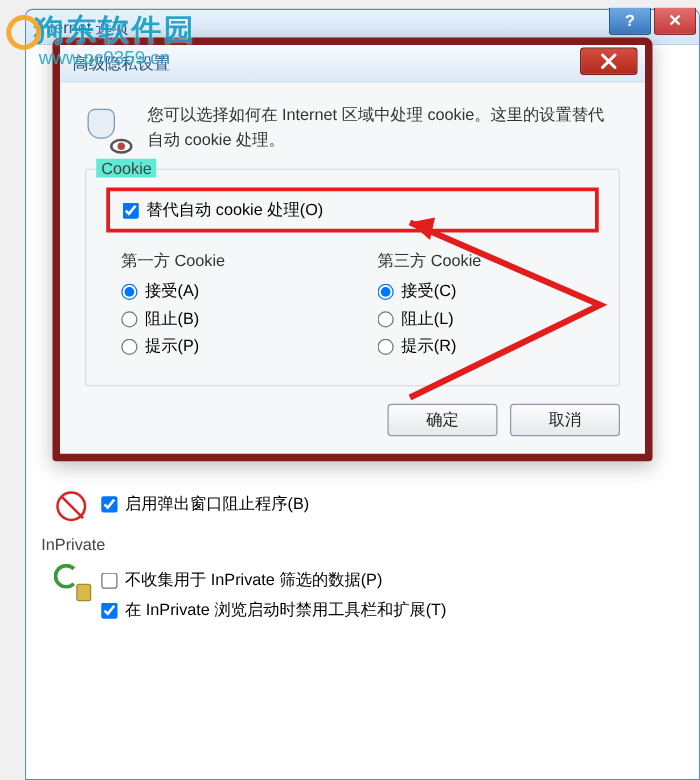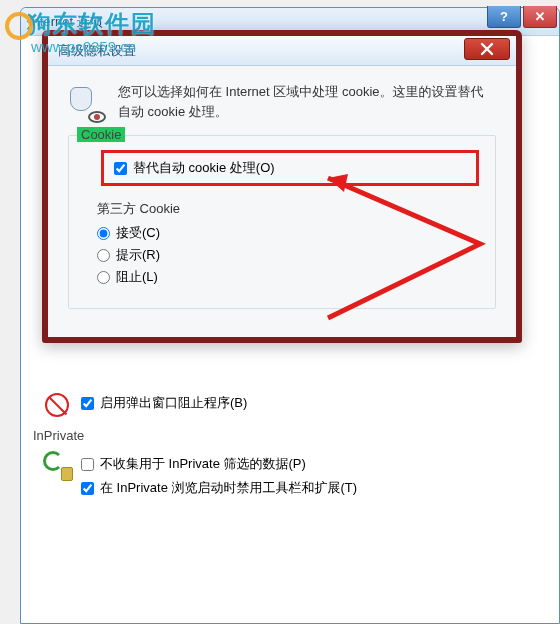--- a/index.html
+++ b/index.html
@@ -121,25 +121,25 @@
     }
     .intro-text { color: #333; line-height: 1.5; }
 
     .groupbox {
       border: 1px solid #d6dde4; border-radius: 2px;
       margin-bottom: 14px; padding: 14px 16px 16px 16px;
       position: relative;
     }
     .groupbox-title {
       position: absolute; top: -9px; left: 8px;
-      background: #22c55e; padding: 0 4px; color: #444;
+      background: #5eead4; padding: 0 4px; color: #444;
     }
     .highlight-box {
       border: 3px solid #e31c1c;
-      padding: 6px 10px; margin: 0 0 12px 16px;
+      padding: 6px 10px; margin: 0 0 12px 0;
     }
     .override-row { display: flex; align-items: center; }
     .override-row input { margin-right: 6px; }
     .cookie-cols { display: flex; gap: 40px; padding: 2px 12px; }
     .col { flex: 1; }
     .col-title { margin-bottom: 6px; color: #333; }
     .radio-row { display: flex; align-items: center; margin: 4px 0; }
     .radio-row input { margin-right: 6px; }
 
     .btn-row { display: flex; justify-content: flex-end; gap: 10px; margin-top: 2px; }
@@ -233,38 +233,57 @@
 
       <div class="highlight-box">
         <label class="override-row">
           <input type="checkbox" checked="" style="">
           <span>替代自动 cookie 处理(O)</span>
         </label>
       </div>
 
       <div class="cookie-cols">
         <div class="col">
+          <div class="col-title">第一方 Cookie</div>
+          <label class="radio-row">
+            <input type="radio" name="fp" checked="" style="">
+            <span>接受(A)</span>
+          </label>
+          <label class="radio-row">
+            <input type="radio" name="fp" style="">
+            <span>阻止(B)</span>
+          </label>
+          <label class="radio-row">
+            <input type="radio" name="fp" style="">
+            <span>提示(P)</span>
+          </label>
+        </div>
+        <div class="col">
           <div class="col-title">第三方 Cookie</div>
           <label class="radio-row">
             <input type="radio" name="tp" checked="" style="">
             <span>接受(C)</span>
           </label>
           <label class="radio-row">
             <input type="radio" name="tp" style="">
+            <span>阻止(L)</span>
+          </label>
+          <label class="radio-row">
+            <input type="radio" name="tp" style="">
             <span>提示(R)</span>
           </label>
-          <label class="radio-row">
-            <input type="radio" name="tp" style="">
-            <span>阻止(L)</span>
-          </label>
         </div>
       </div>
 
     </div>
 
+    <div class="btn-row">
+      <button class="win-btn">确定</button>
+      <button class="win-btn">取消</button>
+    </div>
   </div>
 </div>
 
 <svg class="annotation">
   <path d="M 328 178 L 480 244 L 328 318" stroke="#e31c1c" stroke-width="5" fill="none" stroke-linejoin="miter"></path>
   <path d="M 328 178 L 348 174 L 344 192 Z" fill="#e31c1c"></path>
 </svg>
 
 <div class="watermark">
   <div class="cn"><span class="ring"></span><span>狗东软件园</span></div>

